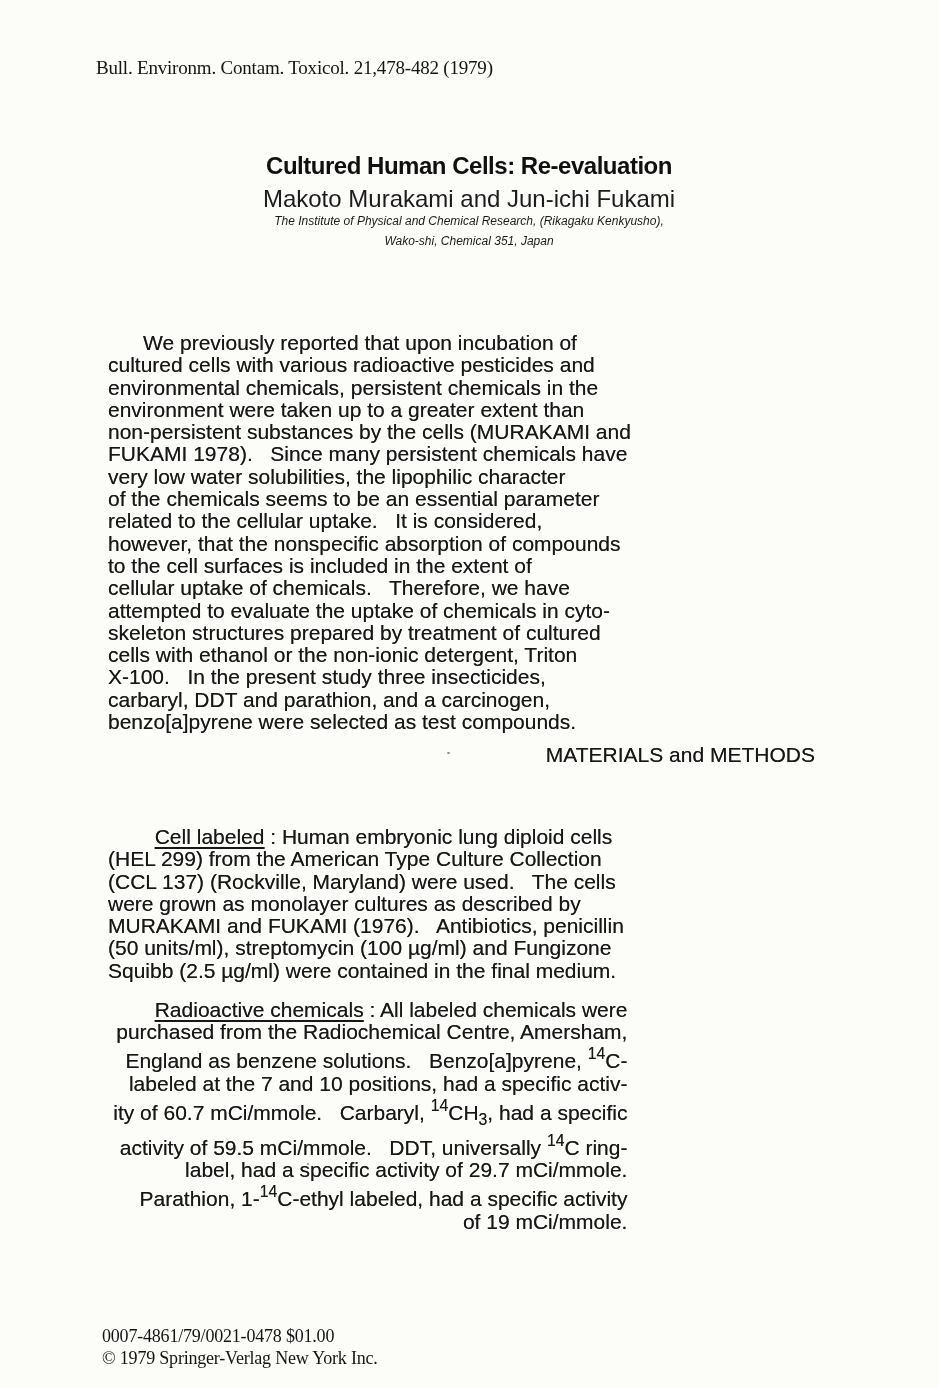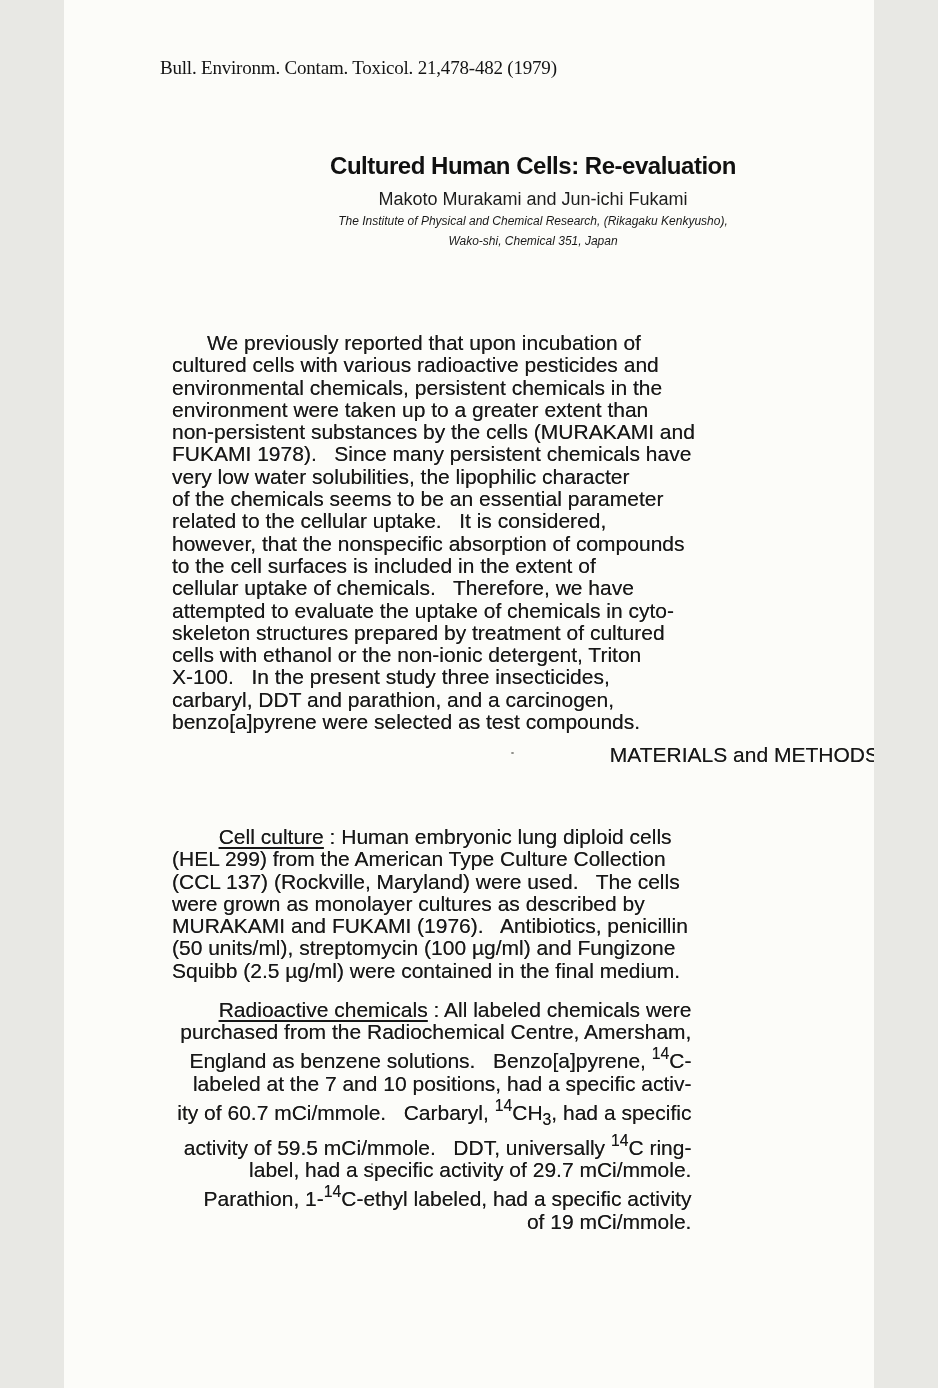--- a/index.html
+++ b/index.html
@@ -1,19 +1,19 @@
 <!DOCTYPE html>
 <html><head>
 <meta charset="utf-8">
 <title>Scanned journal page</title>
 <style>
   html, body { margin: 0; padding: 0; background: #e8e8e4; }
   .page {
     position: relative;
-    width: 810px;
+    width: 938px;
     height: 1388px;
     margin: 0 auto;
     background: #fcfcf9;
     color: #161616;
     overflow: hidden;
   }
 
   
   .serif {
     font-family: "Liberation Serif", "DejaVu Serif", serif;
@@ -45,21 +45,21 @@
   .paper-title {
     margin: 0;
     font-size: 24px;
     font-weight: 700;
     line-height: 30px;
     letter-spacing: -0.02em;
   }
   .paper-title i { font-style: italic; padding: 0 3px; }
   .authors-line {
     margin-top: 8px;
-    font-size: 18px;
+    font-size: 24px;
     line-height: 20px;
     color: #1c1c1c;
   }
   .affiliation {
     margin-top: 3px;
     font-style: italic;
     font-size: 12px;
     line-height: 19.5px;
     color: #1a1a1a;
   }
@@ -123,35 +123,36 @@
 cellular uptake of chemicals.   Therefore, we have
 attempted to evaluate the uptake of chemicals in cyto-
 skeleton structures prepared by treatment of cultured
 cells with ethanol or the non-ionic detergent, Triton
 X-100.   In the present study three insecticides,
 carbaryl, DDT and parathion, and a carcinogen,
 benzo[a]pyrene were selected as test compounds.</div>
 
   <div class="mono h-section">MATERIALS and METHODS</div>
 
-  <div class="mono p-cell"><span class="ul-label">Cell culture</span><span> : Human embryonic lung diploid cells
+  <div class="mono p-cell"><span class="ul-label">Cell labeled</span><span> : Human embryonic lung diploid cells
 (HEL 299) from the American Type Culture Collection
 (CCL 137) (Rockville, Maryland) were used.   The cells
 were grown as monolayer cultures as described by
 MURAKAMI and FUKAMI (1976).   Antibiotics, penicillin
 (50 units/ml), streptomycin (100 µg/ml) and Fungizone
 Squibb (2.5 µg/ml) were contained in the final medium.</span></div>
 
   <div class="mono p-radio"><span class="ul-label">Radioactive chemicals</span><span> : All labeled chemicals were
 purchased from the Radiochemical Centre, Amersham,
 England as benzene solutions.   Benzo[a]pyrene, <sup>14</sup>C-
 labeled at the 7 and 10 positions, had a specific activ-
 ity of 60.7 mCi/mmole.   Carbaryl, <sup>14</sup>CH<sub>3</sub>, had a specific
 activity of 59.5 mCi/mmole.   DDT, universally <sup>14</sup>C ring-
 label, had a specific activity of 29.7 mCi/mmole.
 Parathion, 1-<sup>14</sup>C-ethyl labeled, had a specific activity
 of 19 mCi/mmole.</span></div>
 
+  <div class="footer serif"><span>0007-4861/79/0021-0478 $01.00</span><br><span>© 1979 Springer-Verlag New York Inc.</span></div>
 
   <div class="speck speck-1"></div>
   <div class="speck speck-2"></div>
 
 </div>
 
 </body></html>

